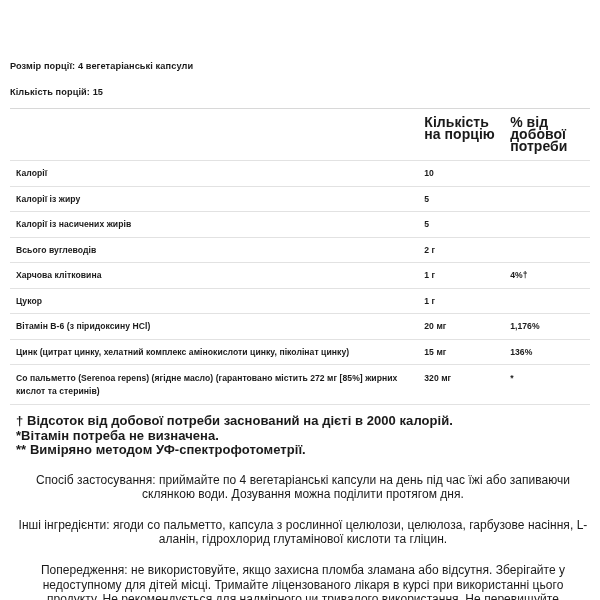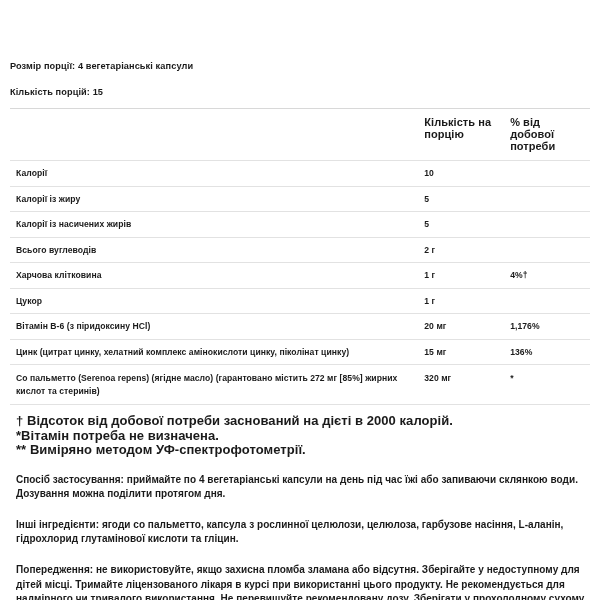--- a/index.html
+++ b/index.html
@@ -61,21 +61,21 @@
     font-size: 8.6px;
     line-height: 12.5px;
     font-weight: bold;
     letter-spacing: 0.05px;
   }
   .col-name  { width: 410px; padding-left: 6px !important; }
   .col-amt   { width: 85px; }
   .col-pct   { width: 79px; }
 
   .facts tr.head-row th {
-    font-size: 11px;
+    font-size: 14px;
     line-height: 12px;
     padding-top: 7px;
     padding-bottom: 8px;
     color: #1a1a1a;
   }
   .facts tbody td.cell-name { padding-left: 6px; }
   .facts tr.tall td { padding-top: 7px; padding-bottom: 7px; }
   .star { font-size: 9px; }
 
   
@@ -91,25 +91,26 @@
     letter-spacing: 0.05px;
   }
 
   
   .paragraphs {
     margin-top: 16px;
     padding-left: 6px;
   }
   .paragraphs p {
     margin: 0 0 17px 0;
-    font-size: 10px;
+    font-size: 12px;
     line-height: 14.2px;
-    font-weight: bold;
+    font-weight: normal;
     letter-spacing: 0.04px;
     max-width: 578px;
+    text-align: center;
   }
   .paragraphs p:last-child { margin-bottom: 0; }
 </style>
 </head>
 <body>
 
 <div class="page">
 
   <div class="serving-block">
     <p class="serving-line">Розмір порції: 4 вегетаріанські капсули</p>

